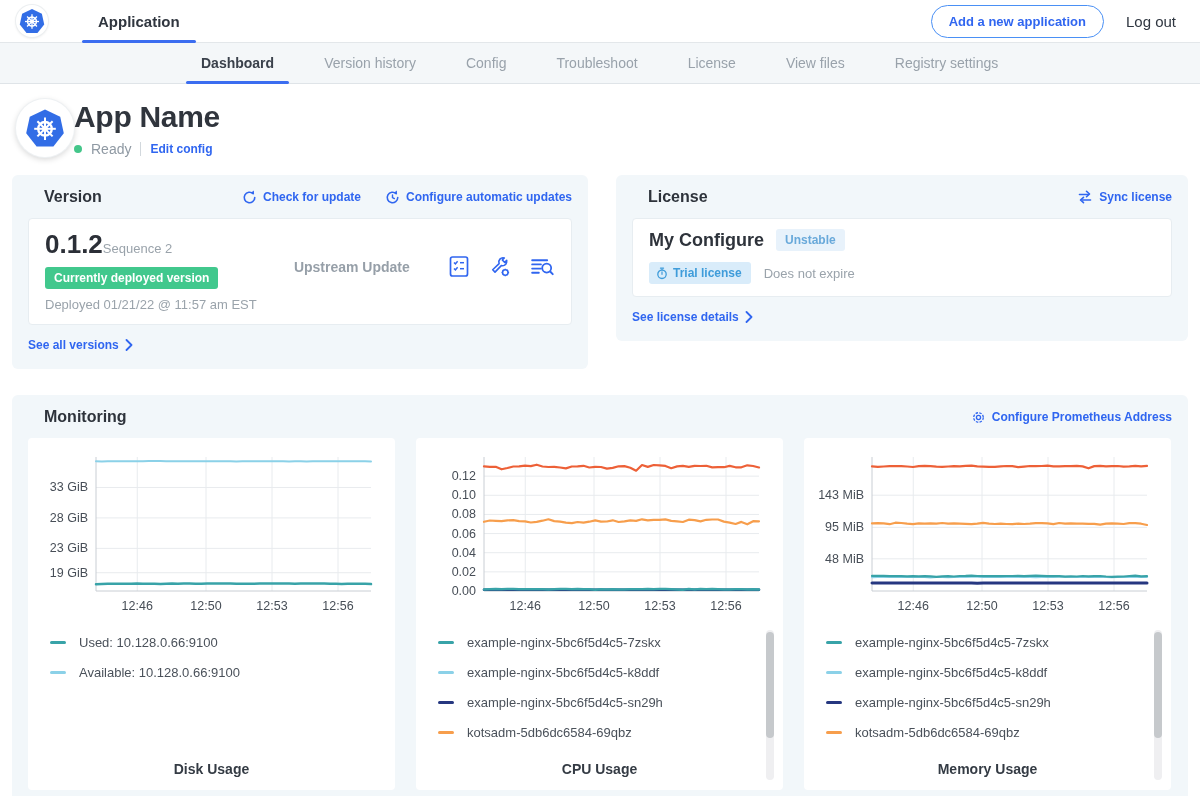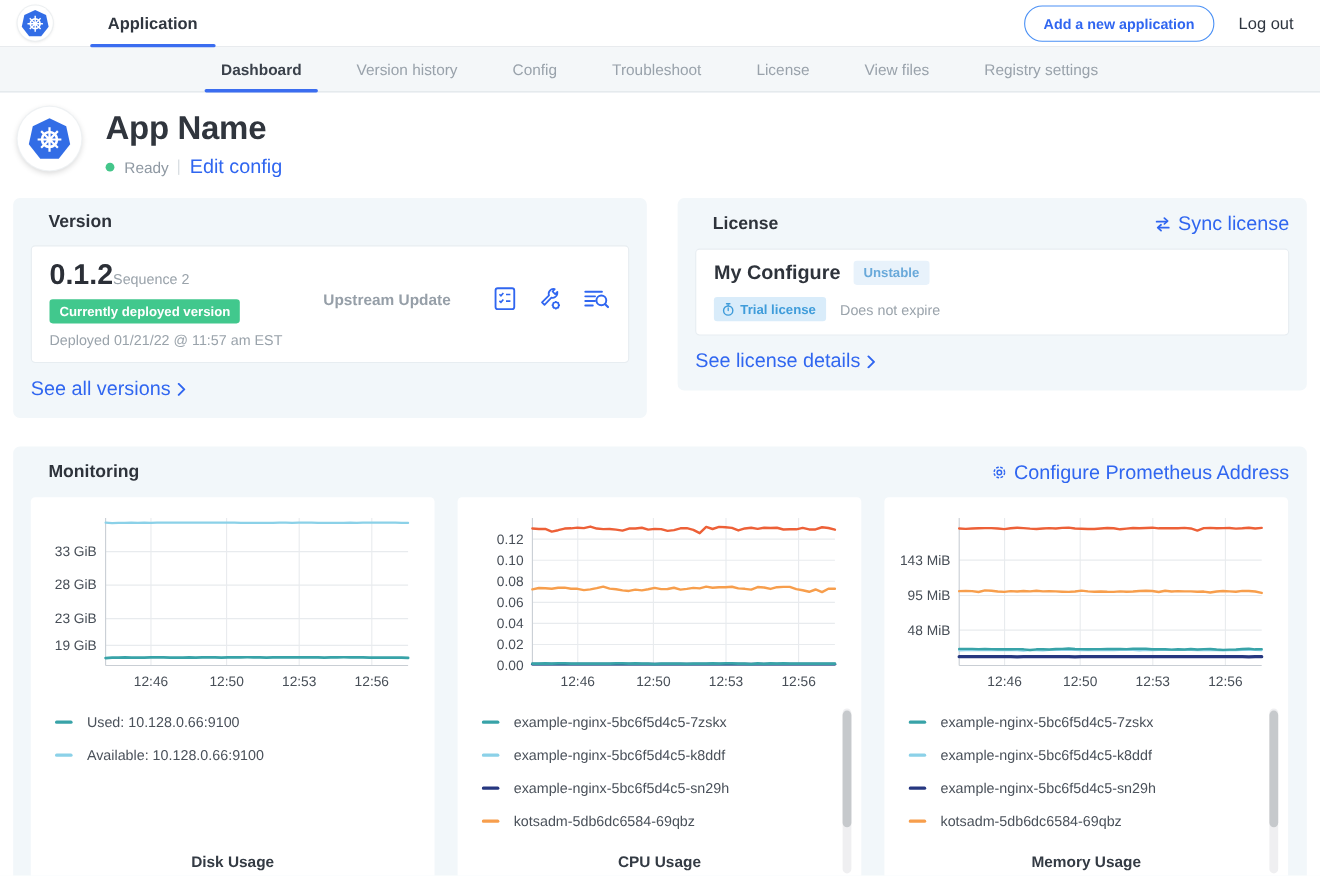--- a/index.html
+++ b/index.html
@@ -26,30 +26,30 @@
   
   .subnav { height:41px; background:#f4f7f9; border-bottom:1px solid #dfe4e8;
     display:flex; padding-left:176px; }
   .subnav-tab { position:relative; display:flex; align-items:center; padding:0 25px;
     font-size:14px; color:#99a2ab; cursor:pointer; }
   .subnav-tab.active { color:#3a414b; font-weight:700; }
   .subnav-tab.active::after { content:""; position:absolute; left:10px; right:10px;
     bottom:-1px; height:3px; background:#3b6df0; border-radius:2px; }
 
   
-  .app-header { display:flex; align-items:flex-start; gap:22px; padding:13px 16px 8px; }
+  .app-header { display:flex; align-items:flex-end; padding:13px 16px 8px; }
   .app-avatar { width:58px; height:58px; border-radius:50%; background:#fff;
     box-shadow:0 0 0 1px #eef1f3, 0 2px 6px rgba(0,0,0,.18); display:flex;
     align-items:center; justify-content:center; }
   .app-title { font-size:30px; font-weight:800; color:#30353d; letter-spacing:-.3px; margin-top:3px; }
   .app-status-row { display:flex; align-items:center; gap:9px; margin-top:7px; }
   .status-dot { width:8px; height:8px; border-radius:50%; background:#44c68a; }
   .status-text { font-size:14px; color:#8f99a3; }
   .status-divider { width:1px; height:14px; background:#d2d8dd; }
-  .link { color:#3066f0; font-weight:400; font-size:18px; cursor:pointer;
+  .link { color:#3066f0; font-weight:700; font-size:12px; cursor:pointer;
     display:inline-flex; align-items:center; gap:6px; }
 
   
   .cards-row { display:flex; gap:28px; padding:0 12px; margin-top:10px; align-items:flex-start; }
   .panel { background:#f2f7fa; border-radius:6px; padding:13px 16px 16px; }
   .panel-header { display:flex; justify-content:space-between; align-items:center; margin-bottom:12px; }
   .panel-title { font-size:16px; font-weight:700; color:#2e333b;margin-left:16px; }
   .panel-links { display:flex; gap:24px; }
   .inner-card { background:#fff; border:1px solid #e7edf1; border-radius:4px; padding:10px 16px 12px; }
 
@@ -157,20 +157,37 @@
       <span class="status-divider"></span>
       <span class="link">Edit config</span>
     </div>
   </div>
 </div>
 
 <div class="cards-row">
   <div class="panel version-panel">
     <div class="panel-header">
       <div class="panel-title">Version</div>
+      <div class="panel-links">
+        <span class="link">
+          <svg width="15" height="15" viewBox="0 0 16 16">
+            <path d="M13.6 8a5.6 5.6 0 1 1-1.7-4" fill="none" stroke="#3066f0" stroke-width="1.7" stroke-linecap="round"></path>
+            <polygon points="12.6,0.6 12.9,4.6 9.2,3.2" fill="#3066f0"></polygon>
+          </svg>
+          <span>Check for update</span>
+        </span>
+        <span class="link">
+          <svg width="15" height="15" viewBox="0 0 16 16">
+            <path d="M13.6 8a5.6 5.6 0 1 1-1.7-4" fill="none" stroke="#3066f0" stroke-width="1.7" stroke-linecap="round"></path>
+            <polygon points="12.6,0.6 12.9,4.6 9.2,3.2" fill="#3066f0"></polygon>
+            <path d="M8 5.4 V8 l2 1.2" fill="none" stroke="#3066f0" stroke-width="1.5" stroke-linecap="round"></path>
+          </svg>
+          <span>Configure automatic updates</span>
+        </span>
+      </div>
     </div>
     <div class="inner-card version-inner">
       <div>
         <div class="ver-row">
           <span class="ver-number">0.1.2</span>
           <span class="ver-seq">Sequence 2</span>
         </div>
         <span class="badge-green">Currently deployed version</span>
         <div class="deployed">Deployed 01/21/22 @ 11:57 am EST</div>
       </div>

